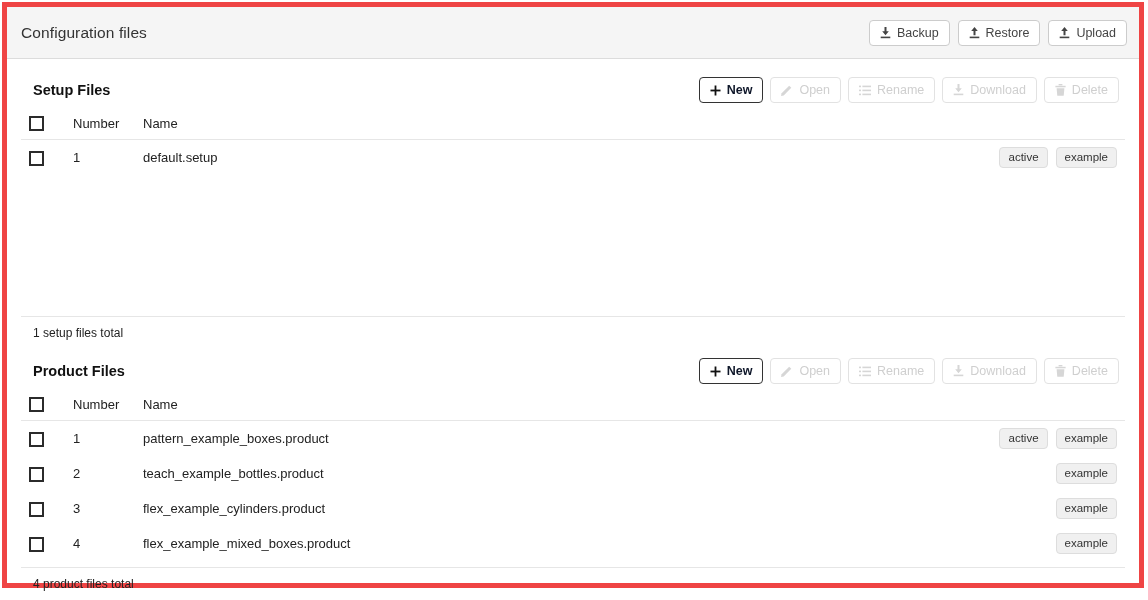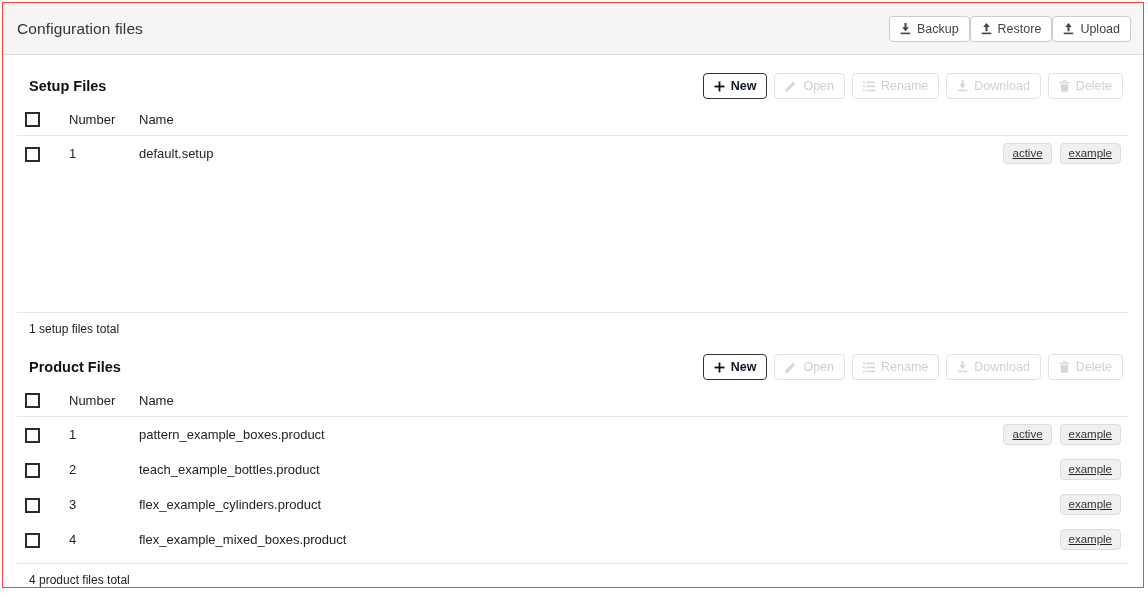--- a/index.html
+++ b/index.html
@@ -13,21 +13,21 @@
     font-family: "Liberation Sans", sans-serif;
     color: #222;
     overflow: hidden;
   }
   .page {
     position: absolute;
     left: 2px;
     top: 2px;
     width: 1142px;
     height: 586px;
-    border: 1px solid #ef4444;
+    border: 5px solid #ef4444;
     box-sizing: border-box;
     background: #ffffff;
   }
 
   
   .page-header {
     height: 52px;
     background: #f5f5f5;
     border-bottom: 1px solid #dcdcdc;
     display: flex;
@@ -36,20 +36,21 @@
     box-sizing: border-box;
   }
   .page-title {
     font-size: 15.5px;
     color: #333;
     letter-spacing: 0.1px;
   }
   .header-actions {
     margin-left: auto;
     display: flex;
+    gap: 8px;
     border-radius: 11px;
   }
 
   
   .btn {
     display: inline-flex;
     align-items: center;
     justify-content: center;
     gap: 6px;
     height: 26px;
@@ -139,21 +140,20 @@
     cursor: pointer;
   }
 
   .fname-active { font-weight: normal; color: #111; }
 
   .tags {
     display: flex;
     justify-content: flex-end;
     gap: 8px;
     padding-right: 8px;
-    text-decoration: underline;
   }
   .tag {
     display: inline-block;
     font-size: 11.5px;
     color: #333;
     background: #f0f0f0;
     border: 1px solid #dddddd;
     border-radius: 4px;
     padding: 2px 8px;
     line-height: 15px;

